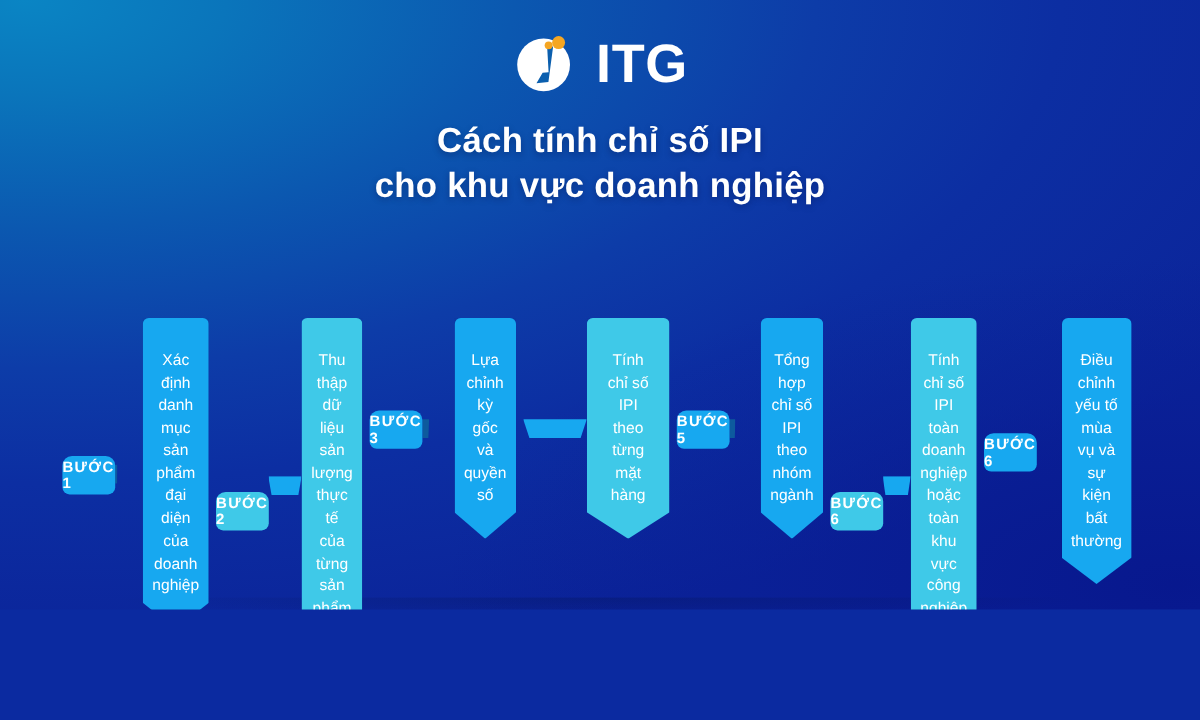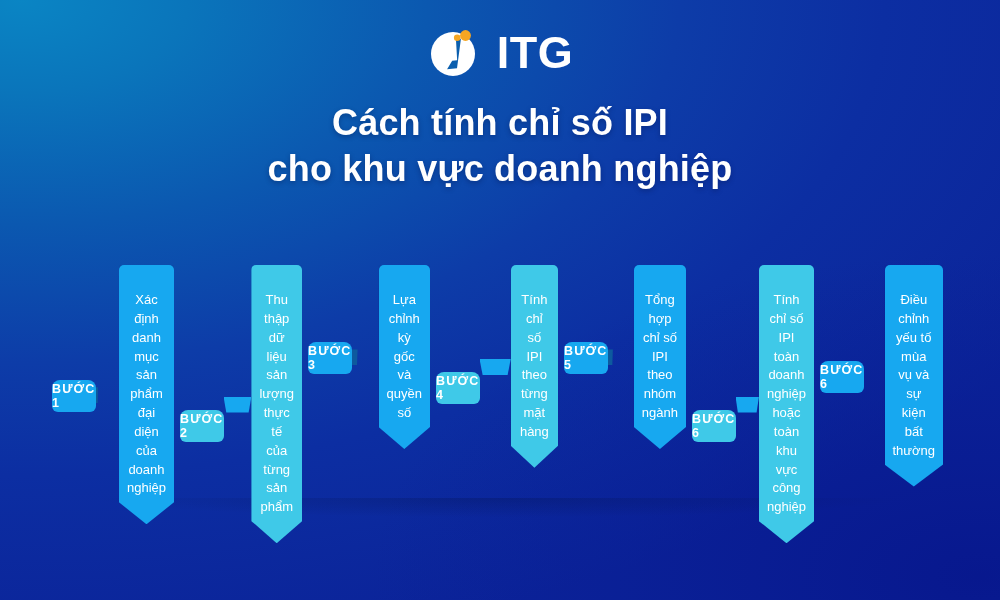--- a/index.html
+++ b/index.html
@@ -4,21 +4,21 @@
 <style>
   * { margin:0; padding:0; box-sizing:border-box; }
   html, body { width:1000px; height:600px; overflow:hidden; }
   body {
     font-family:"Liberation Sans", sans-serif;
     background:#0b2aa0;
     position:relative;
   }
   #stage {
     position:absolute; inset:0;
-    width:1000px; height:600px;
+    width:1000px; height:508px;
     background:
       radial-gradient(120% 110% at 2% 0%, #0a85c4 0%, #0a75bb 14%, #0b58b0 34%, #0d3ca8 55%, #0c2ea2 72%, #0b2399 100%);
     overflow:hidden;
   }
   #stage::after{
     content:"";
     position:absolute; inset:0;
     background:radial-gradient(85% 75% at 98% 96%, rgba(7,22,140,.85) 0%, rgba(8,26,145,.35) 42%, rgba(0,0,0,0) 72%);
     pointer-events:none;
   }
@@ -34,21 +34,21 @@
   }
   .brand-mark svg{ display:block; width:56px; height:56px; overflow:visible; }
   .brand-name{
     color:#ffffff; font-size:45px; font-weight:bold; letter-spacing:.5px;
     line-height:1; font-family:"Liberation Sans", sans-serif;
   }
 
   .headline{
     position:absolute; top:100px; left:0; right:0;
     text-align:center; z-index:4;
-    color:#ffffff; font-weight:bold; font-size:36px; line-height:1.28;
+    color:#ffffff; font-weight:bold; font-size:29px; line-height:1.28;
     letter-spacing:.2px;
     text-shadow:0 2px 5px rgba(2,18,70,.35);
   }
   .headline .l2{ display:block; }
 
   
   #steps{
     position:absolute; left:52px; top:268px; width:896px;
     display:flex; gap:6px; align-items:flex-start;
     z-index:3;
@@ -151,21 +151,20 @@
       <div class="step odd">
         <div class="step-tab">BƯỚC 3</div>
         <div class="step-fold"></div>
         <div class="step-body">
           <span class="txt">Lựa chỉnh</span>
           <span class="txt">kỳ gốc và</span>
           <span class="txt">quyền số</span>
         </div>
       </div>
       <div class="step even">
-        <div class="step-tab">BƯỚC 4</div>
         <div class="step-fold"></div>
         <div class="step-body">
           <span class="txt">Tính</span>
           <span class="txt">chỉ số IPI</span>
           <span class="txt">theo từng</span>
           <span class="txt">mặt hàng</span>
         </div>
       </div>
       <div class="step odd">
         <div class="step-tab">BƯỚC 5</div>

